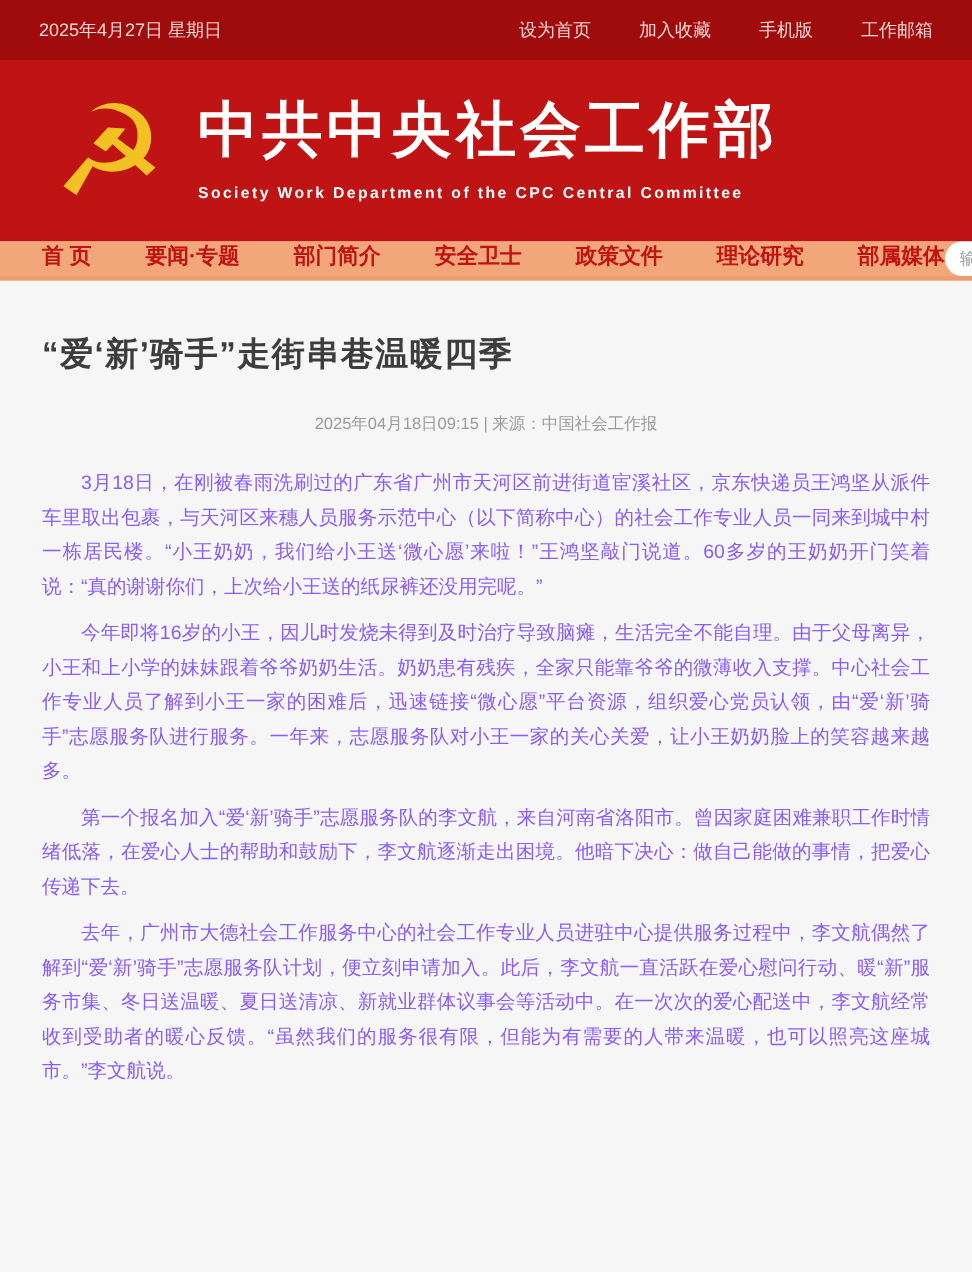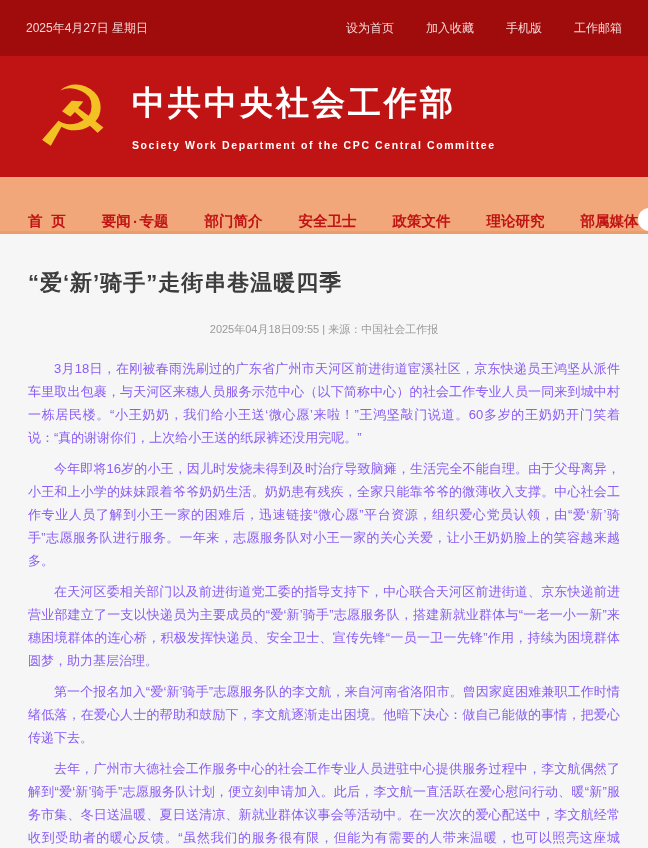--- a/index.html
+++ b/index.html
@@ -3,48 +3,48 @@
 <meta charset="utf-8">
 <style>
   * { margin:0; padding:0; box-sizing:border-box; }
   html,body { width:648px; height:848px; overflow:hidden; }
   body {
     font-family:"Liberation Sans","DejaVu Sans",sans-serif;
     background:#f5f6f5;
   }
   
   .topbar {
-    height:56px; background:#a00c0c; color:#f6d7d7;
+    height:40px; background:#a00c0c; color:#f6d7d7;
     display:flex; align-items:center; justify-content:space-between;
     padding:16px 26px; font-size:12px;
   }
   .topbar-links { display:flex; gap:32px;text-align:right; }
   .topbar-links span { cursor:pointer; }
   
   .header {
     height:121px; background:#c01313;
     display:flex; align-items:center; padding-left:30px;
   }
   .emblem {
     font-size:84px; line-height:84px; color:#f3c124;
     margin-right:16px; width:86px; text-align:center;
     font-family:"DejaVu Sans",sans-serif;
   }
   .header-text .cn {
-    color:#ffffff; font-size:33px; font-weight:bold;
+    color:#ffffff; font-size:40px; font-weight:bold;
     letter-spacing:3px; line-height:40px;
   }
   .header-text .en {
     color:#ffffff; font-size:10.5px; font-weight:bold;
     letter-spacing:1.6px; margin-top:16px; white-space:nowrap;
   }
   
   .nav {
-    height:57px; background:#f2a77a; border-bottom:3px solid #eb9d6b;
-    display:flex; align-items:flex-end; padding:0 18px 0 28px;font-family:Liberation Mono, monospace;
+    height:26px; background:#f2a77a; border-bottom:3px solid #eb9d6b;
+    display:flex; align-items:flex-start; padding:0 18px 0 28px;
   }
   .nav-items { display:flex; align-items:center; gap:36px; flex:1; }
   .nav-item {
     color:#c01313; font-size:14.5px; font-weight:bold;
     cursor:pointer; white-space:nowrap;
   }
   .search {
     width:104px; height:23px; background:#ffffff; border-radius:12px;
     display:flex; align-items:center; padding:0 8px 0 10px;
   }
@@ -101,23 +101,22 @@
     <span class="nav-item">部属媒体</span>
   </div>
   <div class="search">
     <input type="text" placeholder="输入关键字" style="">
 
   </div>
 </div>
 
 <div class="content">
   <div class="article-title">“爱‘新’骑手”走街串巷温暖四季</div>
-  <div class="article-meta">2025年04月18日09:55 | 来源：中国社会工作报</div>
+  <div class="article-meta">2025年04月18日09:15 | 来源：中国社会工作报</div>
   <div class="article-body">
     <p>3月18日，在刚被春雨洗刷过的广东省广州市天河区前进街道宦溪社区，京东快递员王鸿坚从派件车里取出包裹，与天河区来穗人员服务示范中心（以下简称中心）的社会工作专业人员一同来到城中村一栋居民楼。“小王奶奶，我们给小王送‘微心愿’来啦！”王鸿坚敲门说道。60多岁的王奶奶开门笑着说：“真的谢谢你们，上次给小王送的纸尿裤还没用完呢。”</p>
     <p>今年即将16岁的小王，因儿时发烧未得到及时治疗导致脑瘫，生活完全不能自理。由于父母离异，小王和上小学的妹妹跟着爷爷奶奶生活。奶奶患有残疾，全家只能靠爷爷的微薄收入支撑。中心社会工作专业人员了解到小王一家的困难后，迅速链接“微心愿”平台资源，组织爱心党员认领，由“爱‘新’骑手”志愿服务队进行服务。一年来，志愿服务队对小王一家的关心关爱，让小王奶奶脸上的笑容越来越多。</p>
-    <p>在天河区委相关部门以及前进街道党工委的指导支持下，中心联合天河区前进街道、京东快递前进营业部建立了一支以快递员为主要成员的“爱‘新’骑手”志愿服务队，搭建新就业群体与“一老一小一新”来穗困境群体的连心桥，积极发挥快递员、安全卫士、宣传先锋“一员一卫一先锋”作用，持续为困境群体圆梦，助力基层治理。</p>
     <p>第一个报名加入“爱‘新’骑手”志愿服务队的李文航，来自河南省洛阳市。曾因家庭困难兼职工作时情绪低落，在爱心人士的帮助和鼓励下，李文航逐渐走出困境。他暗下决心：做自己能做的事情，把爱心传递下去。</p>
     <p>去年，广州市大德社会工作服务中心的社会工作专业人员进驻中心提供服务过程中，李文航偶然了解到“爱‘新’骑手”志愿服务队计划，便立刻申请加入。此后，李文航一直活跃在爱心慰问行动、暖“新”服务市集、冬日送温暖、夏日送清凉、新就业群体议事会等活动中。在一次次的爱心配送中，李文航经常收到受助者的暖心反馈。“虽然我们的服务很有限，但能为有需要的人带来温暖，也可以照亮这座城市。”李文航说。</p>
 
   </div>
 
 </div>
 
 </body></html>

